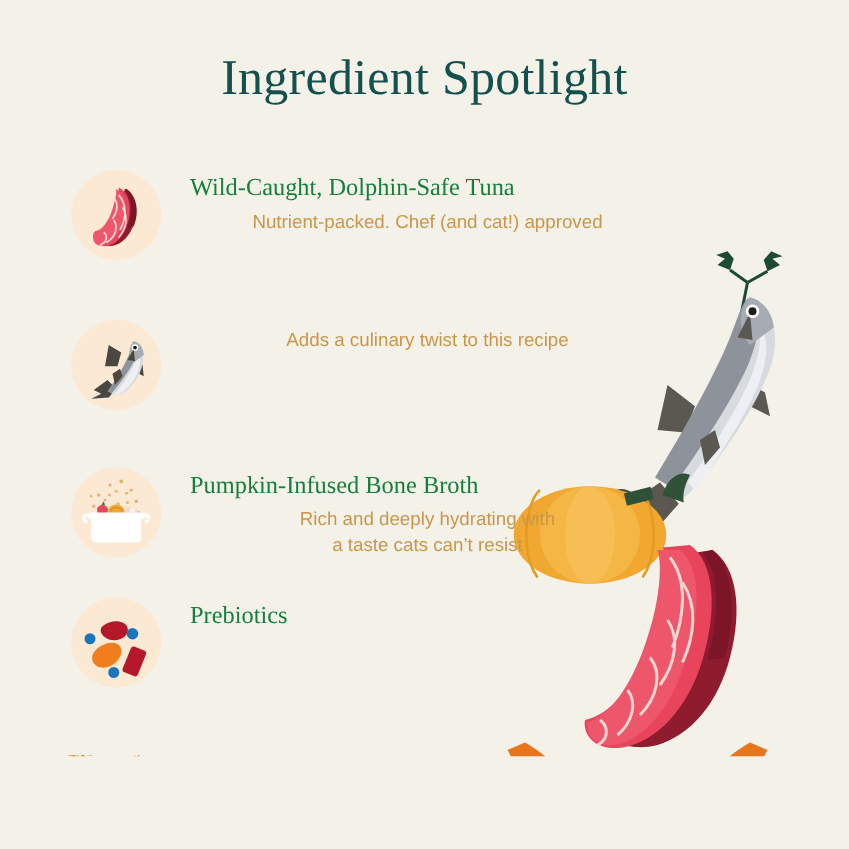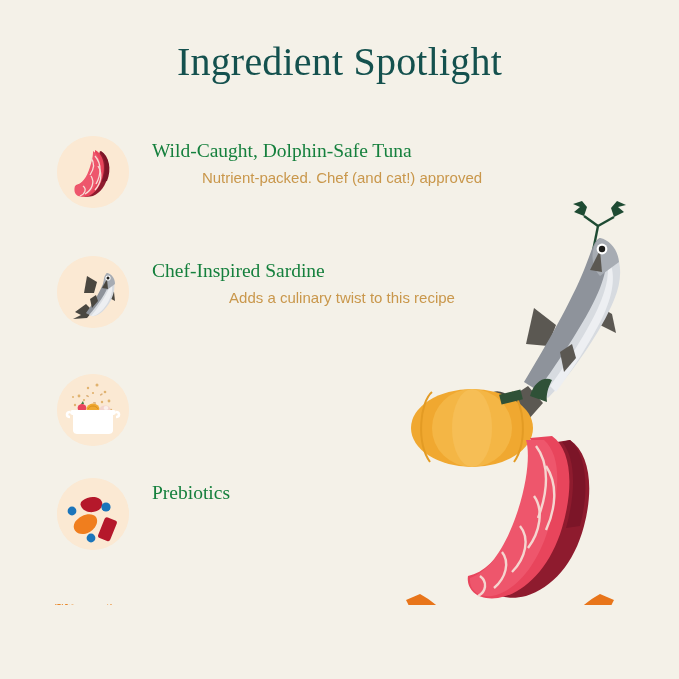--- a/index.html
+++ b/index.html
@@ -246,21 +246,20 @@
           <path d="M50 17 C58 20 60 32 54 44 C48 56 38 63 32 59 C40 50 50 36 53 26 C56 19 54 18 50 17 Z" fill="#D7DBE0"></path>
           <path d="M53 24 C57 31 55 40 50 48 C45 56 38 61 34 60 C41 52 49 40 52 32 Z" fill="#EDEFF2"></path>
           <path d="M50 17 C55 18 58 23 58 28 L50 34 C45 30 46 20 50 17 Z" fill="#A7ACB3"></path>
           <path d="M50 23 L45 32 L51 33 Z" fill="#4A4740"></path>
           <circle cx="51" cy="22" r="2.6" fill="#FFFFFF"></circle>
           <circle cx="51" cy="22" r="1.5" fill="#1D1D1B"></circle>
           <path d="M39 39 L33 43 L35 52 L41 45 Z" fill="#4A4740"></path>
         </svg>
       </div>
       <div class="row-text">
-        <div class="row-title">Chef-Inspired Sardine</div>
         <div class="row-sub">
           <span>Adds a culinary twist to this recipe</span>
         </div>
       </div>
     </div>
 
     <div class="ingredient-row" style="top:374px">
       <div class="icon-badge">
         <svg width="72" height="72" viewBox="0 0 72 72" xmlns="http://www.w3.org/2000/svg">
           <circle cx="36" cy="36" r="36" fill="#FBE9D3"></circle>
@@ -288,20 +287,27 @@
           <ellipse cx="36" cy="35" rx="6.5" ry="5.4" fill="#F0A830"></ellipse>
           <path d="M31 35 C33 31 39 31 41 35" stroke="#D98F1E" stroke-width="1" fill="none"></path>
           <ellipse cx="48" cy="36" rx="5.6" ry="4.6" fill="#F3D5CE"></ellipse>
           <ellipse cx="49" cy="34" rx="2.4" ry="2.0" fill="#FBF0EC"></ellipse>
           <path d="M16 56 C16 59 18 60 21 60 L51 60 C54 60 56 59 56 56 L56 39 L16 39 Z" fill="#FFFFFF"></path>
           <rect x="13" y="36" width="46" height="5" rx="2.4" fill="#FFFFFF"></rect>
           <path d="M13 38 C9 38 9 43 13 43" fill="none" stroke="#FFFFFF" stroke-width="2.6"></path>
           <path d="M59 38 C63 38 63 43 59 43" fill="none" stroke="#FFFFFF" stroke-width="2.6"></path>
         </svg>
       </div>
+      <div class="row-text">
+        <div class="row-title">Pumpkin-Infused Bone Broth</div>
+        <div class="row-sub">
+          <span>Rich and deeply hydrating with</span>
+          <span>a taste cats can’t resist</span>
+        </div>
+      </div>
     </div>
 
     <div class="ingredient-row" style="top:478px">
       <div class="icon-badge">
         <svg width="72" height="72" viewBox="0 0 72 72" xmlns="http://www.w3.org/2000/svg">
           <circle cx="36" cy="36" r="36" fill="#FBE9D3"></circle>
           <path d="M25 23 C32 17 43 18 45 24 C47 30 40 35 32 34 C26 33 21 27 25 23 Z" fill="#B5182B"></path>
           <path d="M18 44 C24 36 35 34 39 39 C43 45 36 55 27 56 C20 57 14 51 18 44 Z" fill="#F07E1E"></path>
           <rect x="44" y="40" width="13" height="22" rx="2.5" fill="#B5182B" transform="rotate(22 50 51)"></rect>
           <circle cx="49" cy="29" r="4.6" fill="#1B75BB"></circle>

